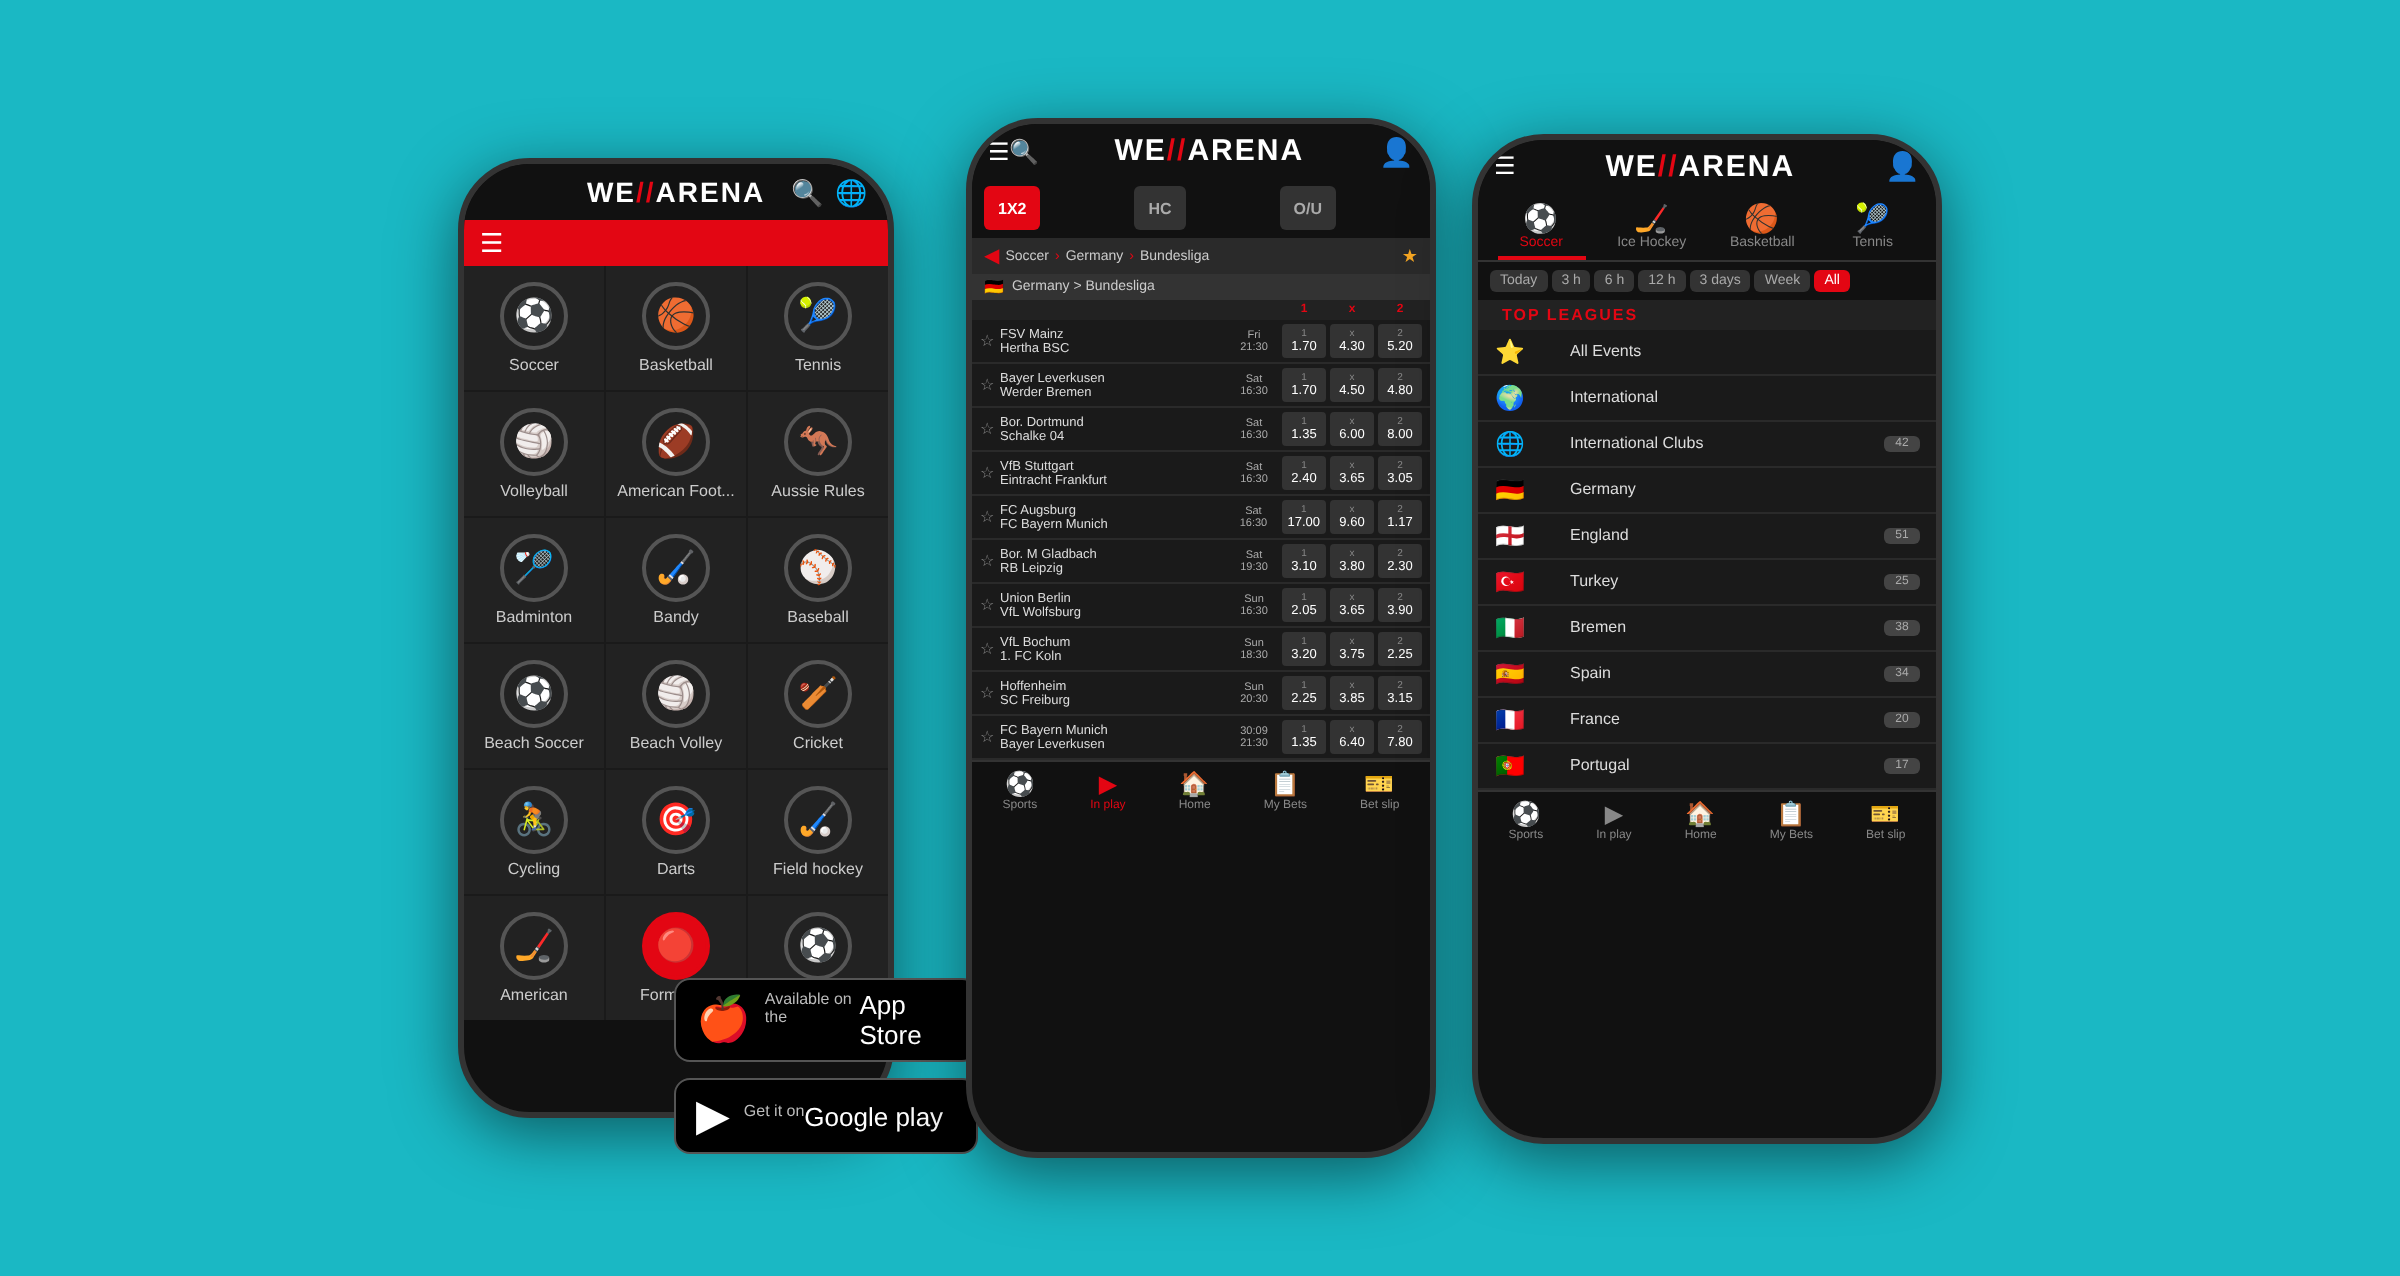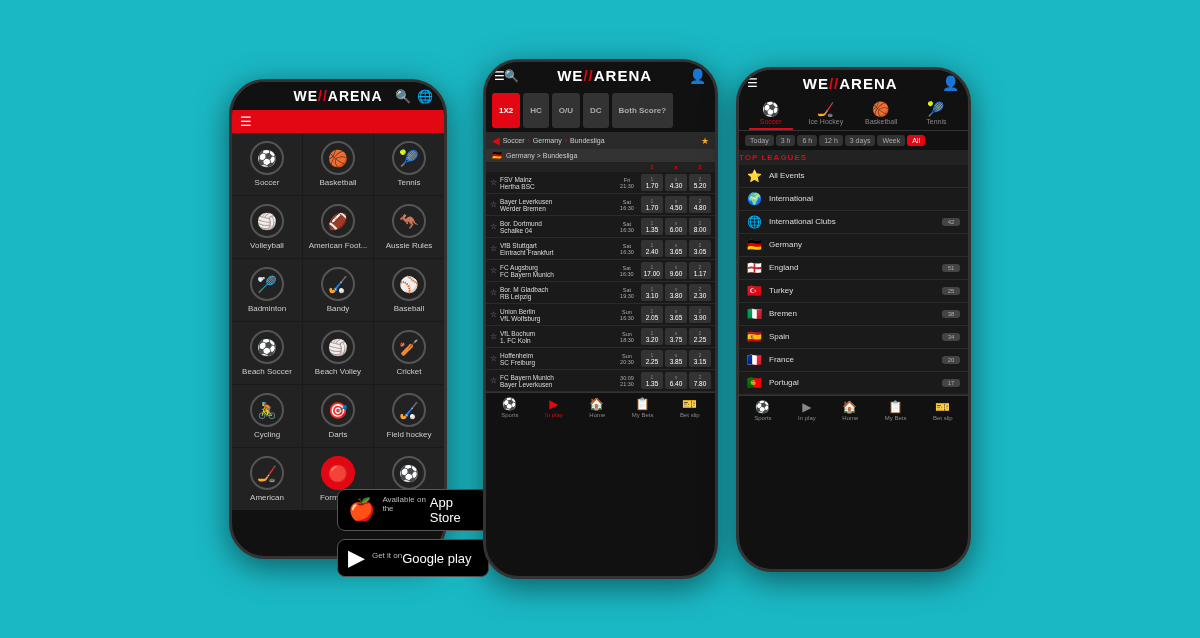--- a/index.html
+++ b/index.html
@@ -150,28 +150,29 @@
       display: flex;
       gap: 3px;
       padding: 4px 6px;
     }
 
     .bet-type-btn {
       background: #e30613;
       color: white;
       border: none;
       border-radius: 3px;
-      padding: 13px 7px;
+      padding: 2px 7px;
       font-size: 8px;
       font-weight: bold;
     }
 
     .bet-type-btn.inactive {
       background: #333;
       color: #aaa;
+      margin-left: 44px;
     }
 
     .breadcrumb-bar {
       background: #2a2a2a;
       display: flex;
       align-items: center;
       padding: 3px 6px;
       gap: 3px;
     }
 
@@ -305,42 +306,42 @@
       font-size: 7px;
     }
 
     .time-btn.active {
       background: #e30613;
       color: white;
     }
 
     .top-leagues-header {
       background: #222;
-      padding: 3px 0;
+      padding: 3px 12px;
       display: flex;
       align-items: center;
     }
 
     .top-leagues-label { color: #e30613; font-size: 8px; font-weight: bold; letter-spacing: 1px; }
 
     .league-list {
       background: #1a1a1a;
       overflow: hidden;
     }
 
     .league-row {
       display: flex;
       align-items: center;
       padding: 4px 8px;
       border-bottom: 1px solid #2a2a2a;
       gap: 6px;
     }
 
     .league-row-icon { font-size: 12px; width: 16px; text-align: center; }
-    .league-row-name { color: #ddd; font-size: 8px; flex: 1; }
+    .league-row-name { color: #ddd; font-size: 8px; flex: 1; margin-left: 16px; }
     .league-count {
       background: #444;
       color: #aaa;
       font-size: 6px;
       border-radius: 3px;
       padding: 1px 4px;
       min-width: 18px;
       text-align: center;
     }
 

